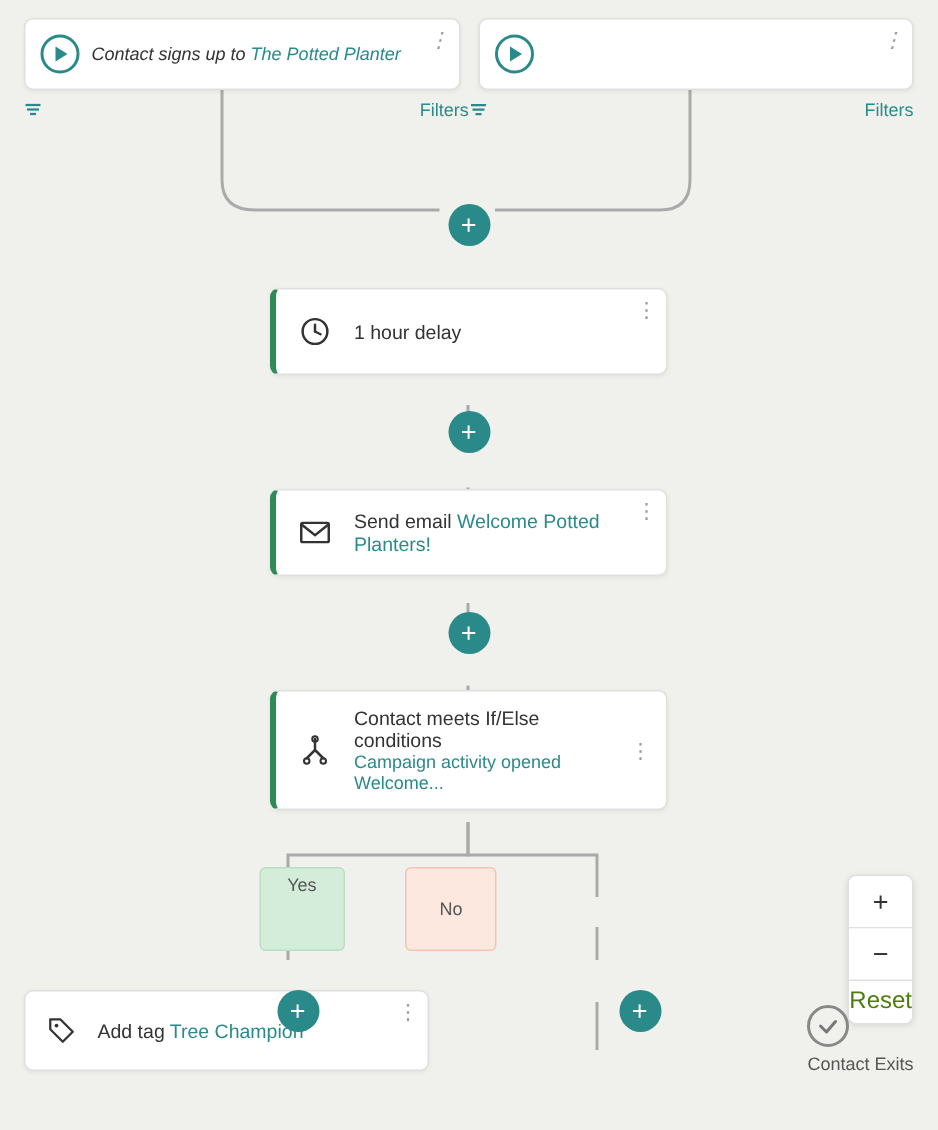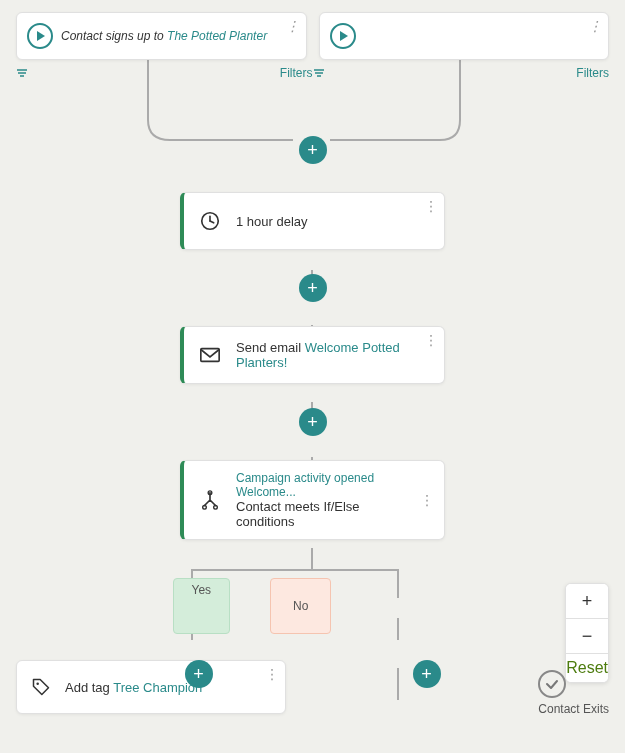--- a/index.html
+++ b/index.html
@@ -434,22 +434,22 @@
         <div style="display:flex; align-items:center; width:100%;">
           <div class="step-icon">
             <svg viewBox="0 0 24 24" width="22" height="22" fill="none" xmlns="http://www.w3.org/2000/svg">
               <path d="M12 4 L12 12 M12 12 L6 18 M12 12 L18 18" stroke="#333" stroke-width="1.8" stroke-linecap="round" fill="none"></path>
               <circle cx="6" cy="20" r="2" stroke="#333" stroke-width="1.5" fill="none"></circle>
               <circle cx="18" cy="20" r="2" stroke="#333" stroke-width="1.5" fill="none"></circle>
               <circle cx="12" cy="4" r="2" stroke="#333" stroke-width="1.5" fill="none"></circle>
             </svg>
           </div>
           <div style="flex:1;">
+            <div style="font-size:13px; color:#333;">Contact meets If/Else conditions</div>
             <div style="font-size:12px; color:#2a8a8a; cursor:pointer;">Campaign activity opened Welcome...</div>
-            <div style="font-size:13px; color:#333;">Contact meets If/Else conditions</div>
           </div>
           <span class="card-more" style="position:static; margin-left:4px;">⋮</span>
         </div>
       </div>
     </div>
 
     <div style="height:36px;"></div>
     <div class="yes-no-labels">
       <div class="branch-label-yes">Yes</div>
       <div style="width:40px;"></div>

